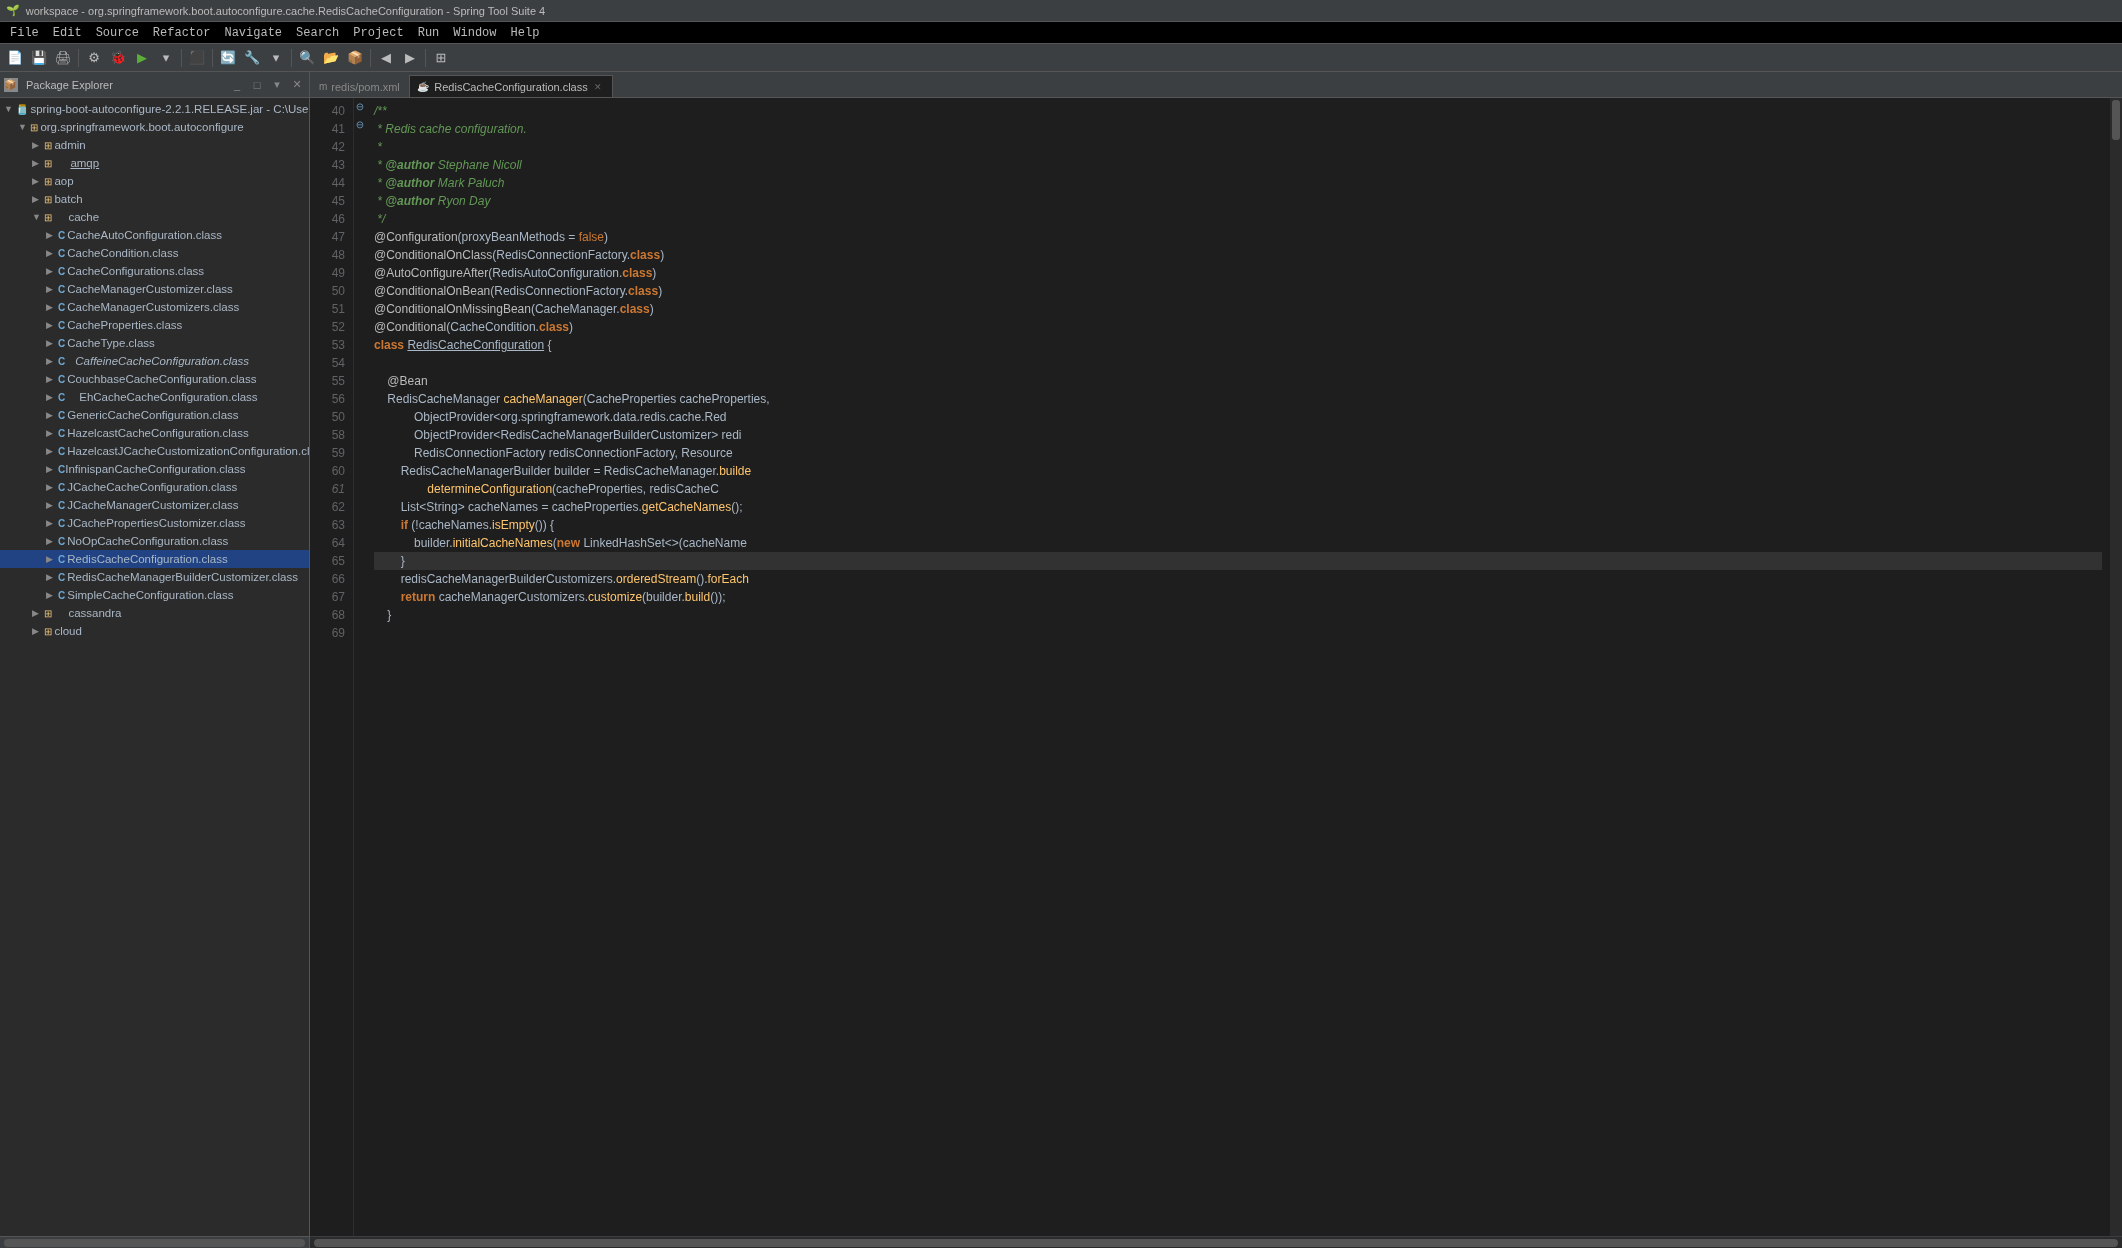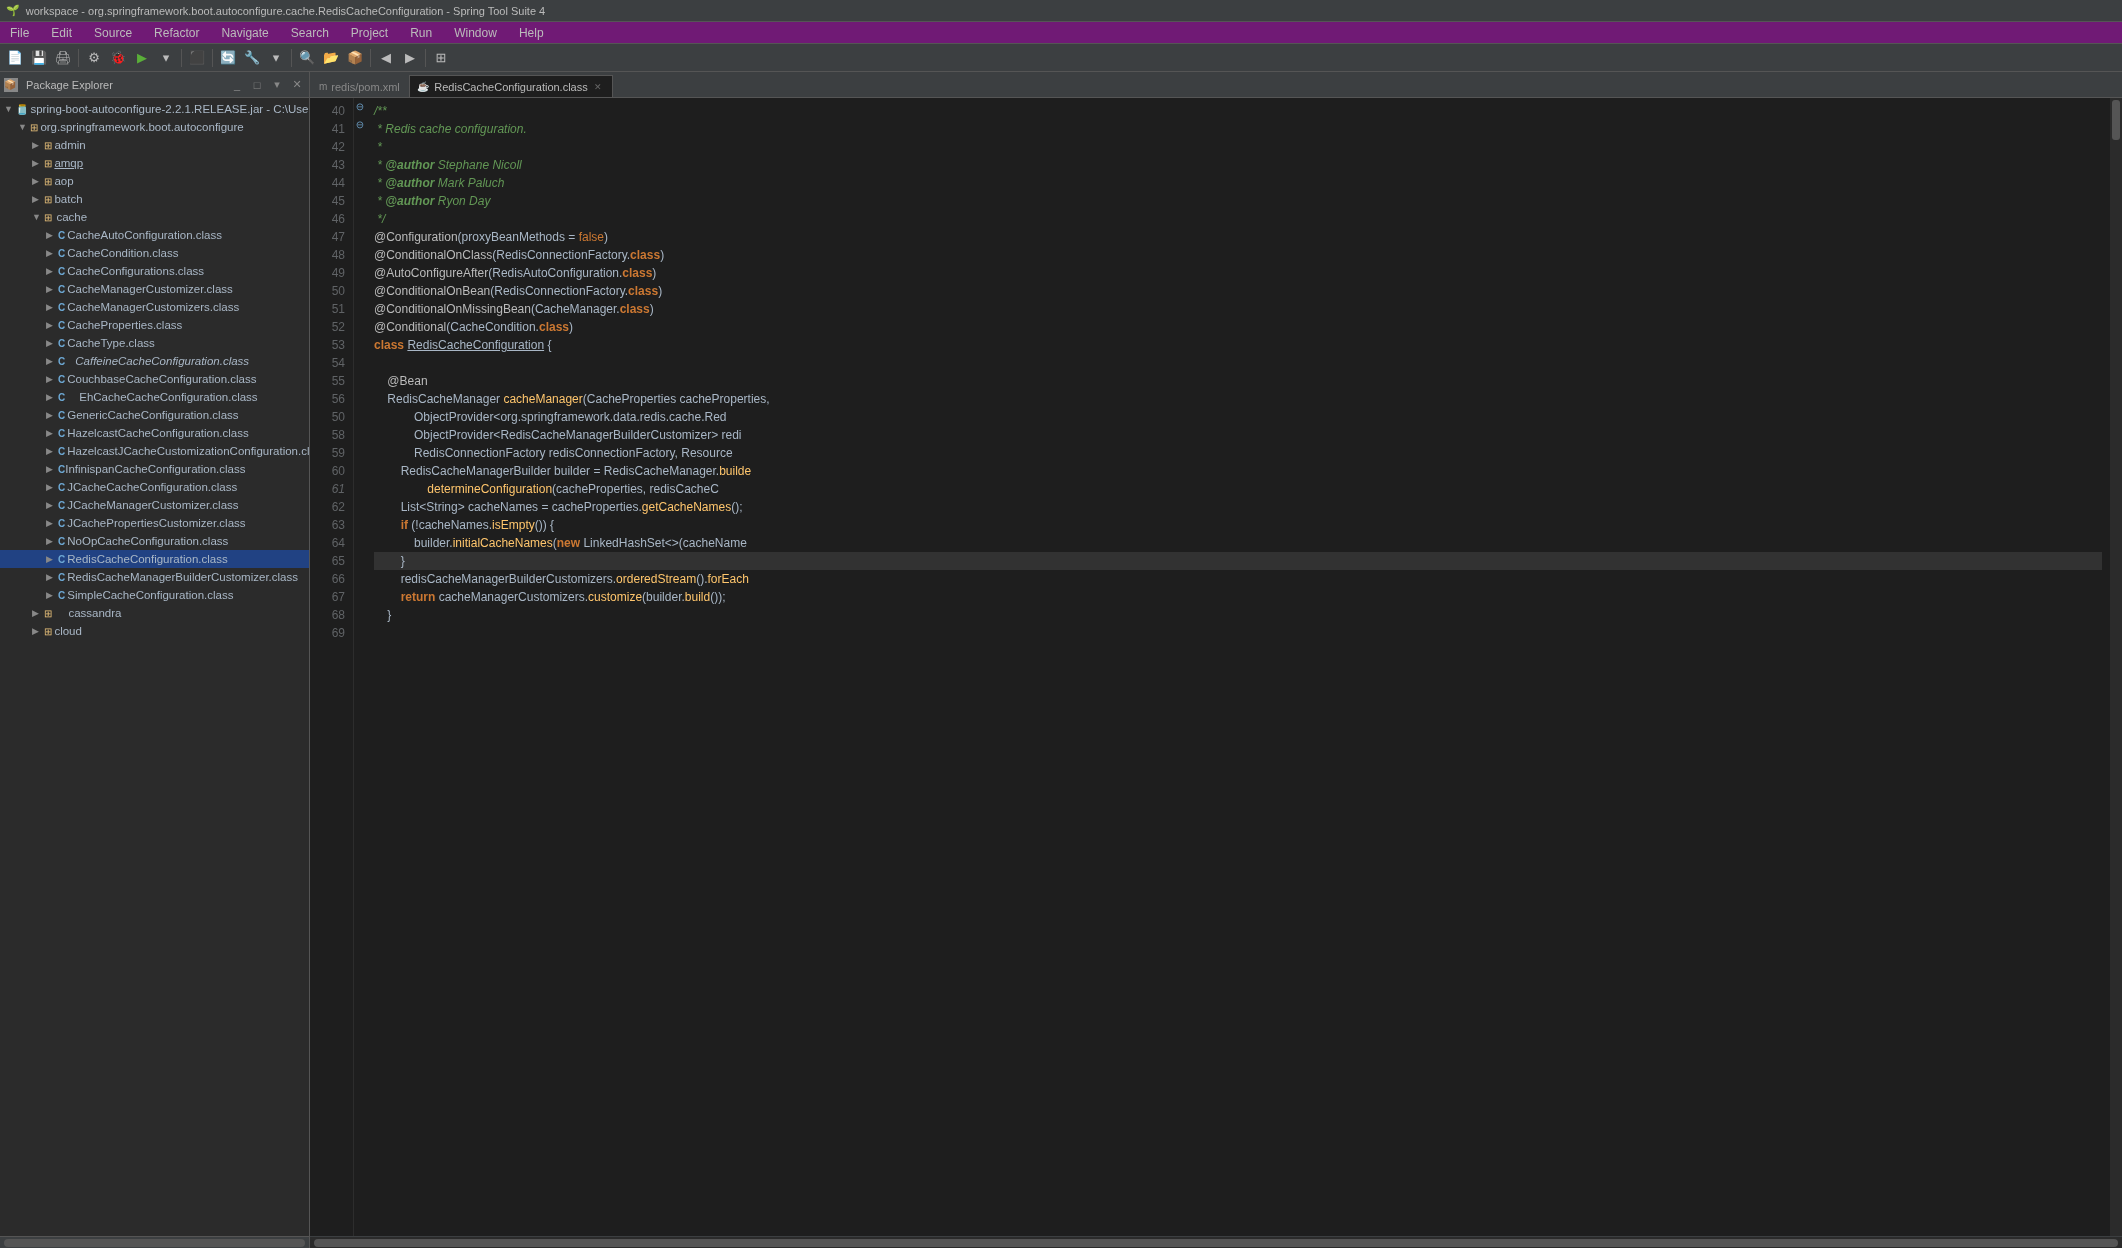--- a/index.html
+++ b/index.html
@@ -13,27 +13,28 @@
       font-size: 11px;
       display: flex;
       align-items: center;
       gap: 6px;
       border-bottom: 1px solid #555;
       height: 22px;
     }
     
     
     #menubar {
-      background: #701a75;
-      display: flex;
-      align-items: center;
-      gap: 10px;
+      background: #000000;
+      display: flex;
+      align-items: center;
+      gap: 2px;
       padding: 2px 4px;
       border-bottom: 1px solid #555;
       height: 22px;
+      font-family: Liberation Mono, monospace;
     }
     .menu-item {
       padding: 2px 6px;
       color: #bbb;
       cursor: pointer;
       font-size: 12px;
       border-radius: 2px;
     }
     
     
@@ -320,39 +321,39 @@
         <div class="tree-item">
           <span style="width:28px;min-width:28px;display:inline-block;"></span>
           <span style="width:12px;min-width:12px;color:#888;font-size:9px;">▶</span>
           <span style="color:#e8c07a;font-size:10px;">⊞</span>
           <span style="margin-left:2px;">admin</span>
         </div>
         <div class="tree-item">
           <span style="width:28px;min-width:28px;display:inline-block;"></span>
           <span style="width:12px;min-width:12px;color:#888;font-size:9px;">▶</span>
           <span style="color:#e8c07a;font-size:10px;">⊞</span>
-          <span style="margin-left:2px;text-decoration:underline;">amqp</span>
+          <span style="margin-left:18px;text-decoration:underline;">amqp</span>
         </div>
         <div class="tree-item">
           <span style="width:28px;min-width:28px;display:inline-block;"></span>
           <span style="width:12px;min-width:12px;color:#888;font-size:9px;">▶</span>
           <span style="color:#e8c07a;font-size:10px;">⊞</span>
           <span style="margin-left:2px;">aop</span>
         </div>
         <div class="tree-item">
           <span style="width:28px;min-width:28px;display:inline-block;"></span>
           <span style="width:12px;min-width:12px;color:#888;font-size:9px;">▶</span>
           <span style="color:#e8c07a;font-size:10px;">⊞</span>
           <span style="margin-left:2px;">batch</span>
         </div>
         <div class="tree-item">
           <span style="width:28px;min-width:28px;display:inline-block;"></span>
           <span style="width:12px;min-width:12px;color:#888;font-size:9px;">▼</span>
           <span style="color:#e8c07a;font-size:10px;">⊞</span>
-          <span style="margin-left:4px;">cache</span>
+          <span style="margin-left:16px;">cache</span>
         </div>
         <div class="tree-item">
           <span style="width:42px;min-width:42px;display:inline-block;"></span>
           <span style="width:12px;min-width:12px;color:#888;font-size:9px;">▶</span>
           <span style="color:#6da8d4;font-size:10px;font-weight:bold;">C</span>
           <span style="margin-left:2px;">CacheAutoConfiguration.class</span>
         </div>
         <div class="tree-item">
           <span style="width:42px;min-width:42px;display:inline-block;"></span>
           <span style="width:12px;min-width:12px;color:#888;font-size:9px;">▶</span>

